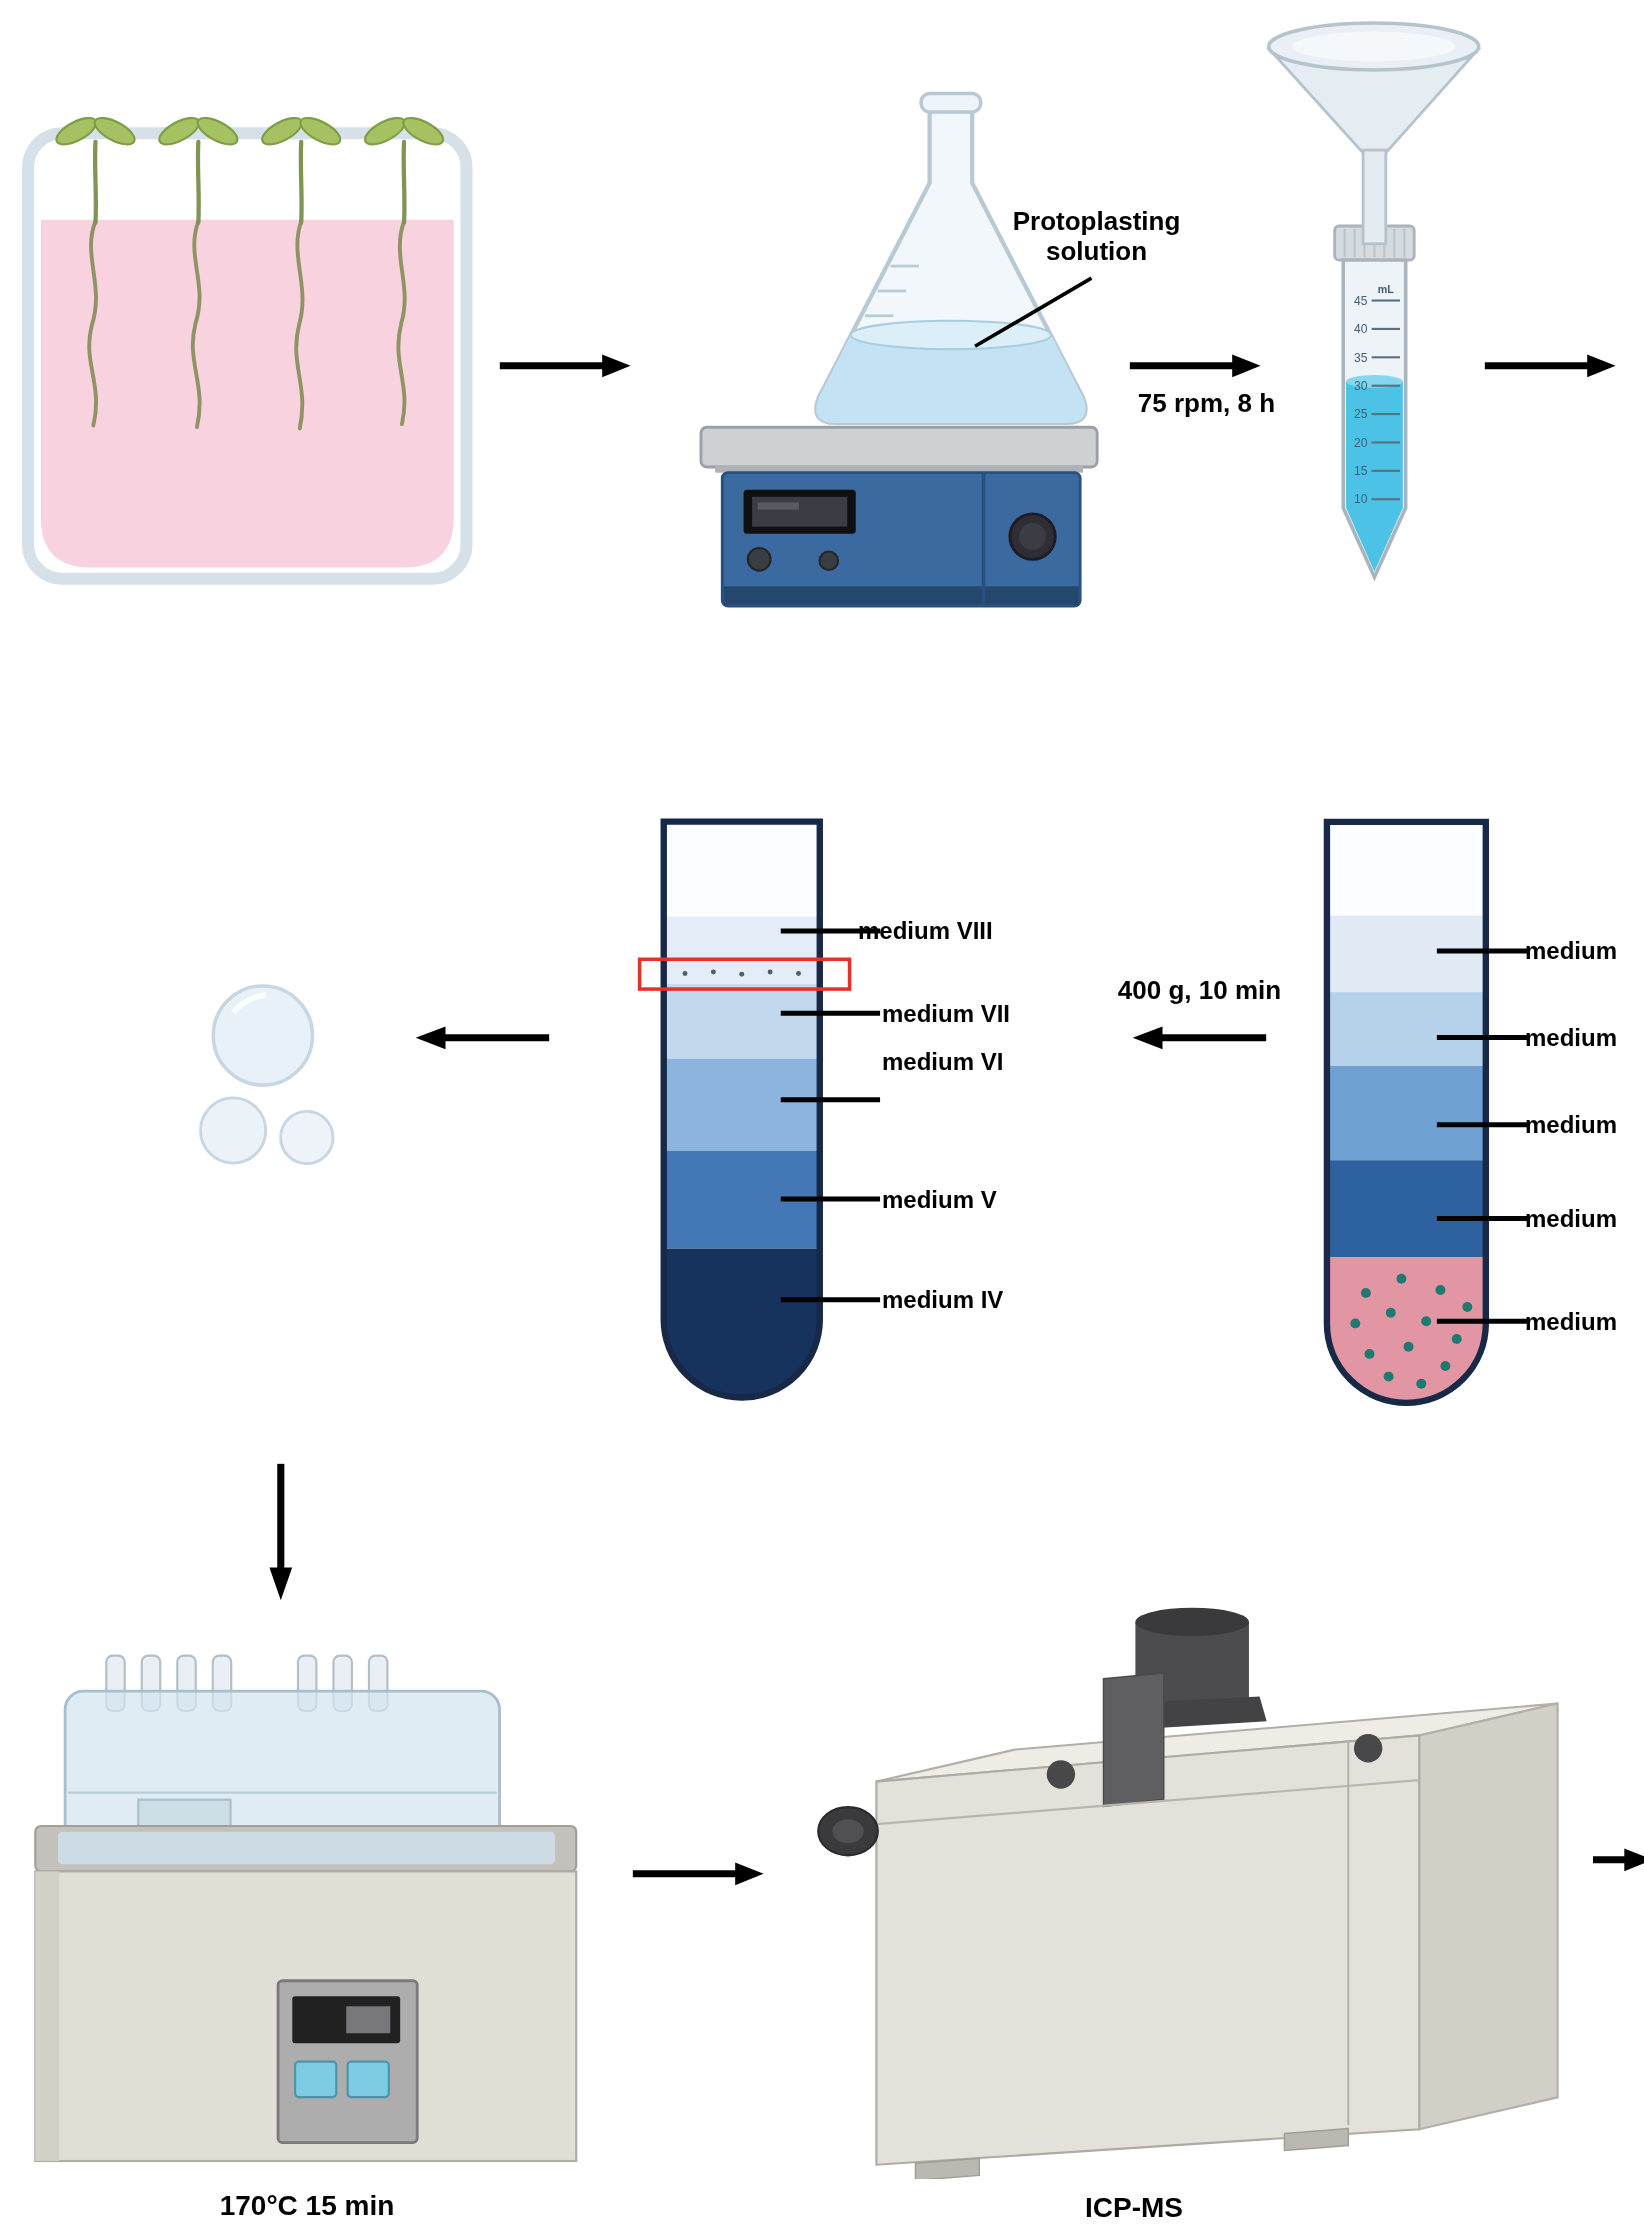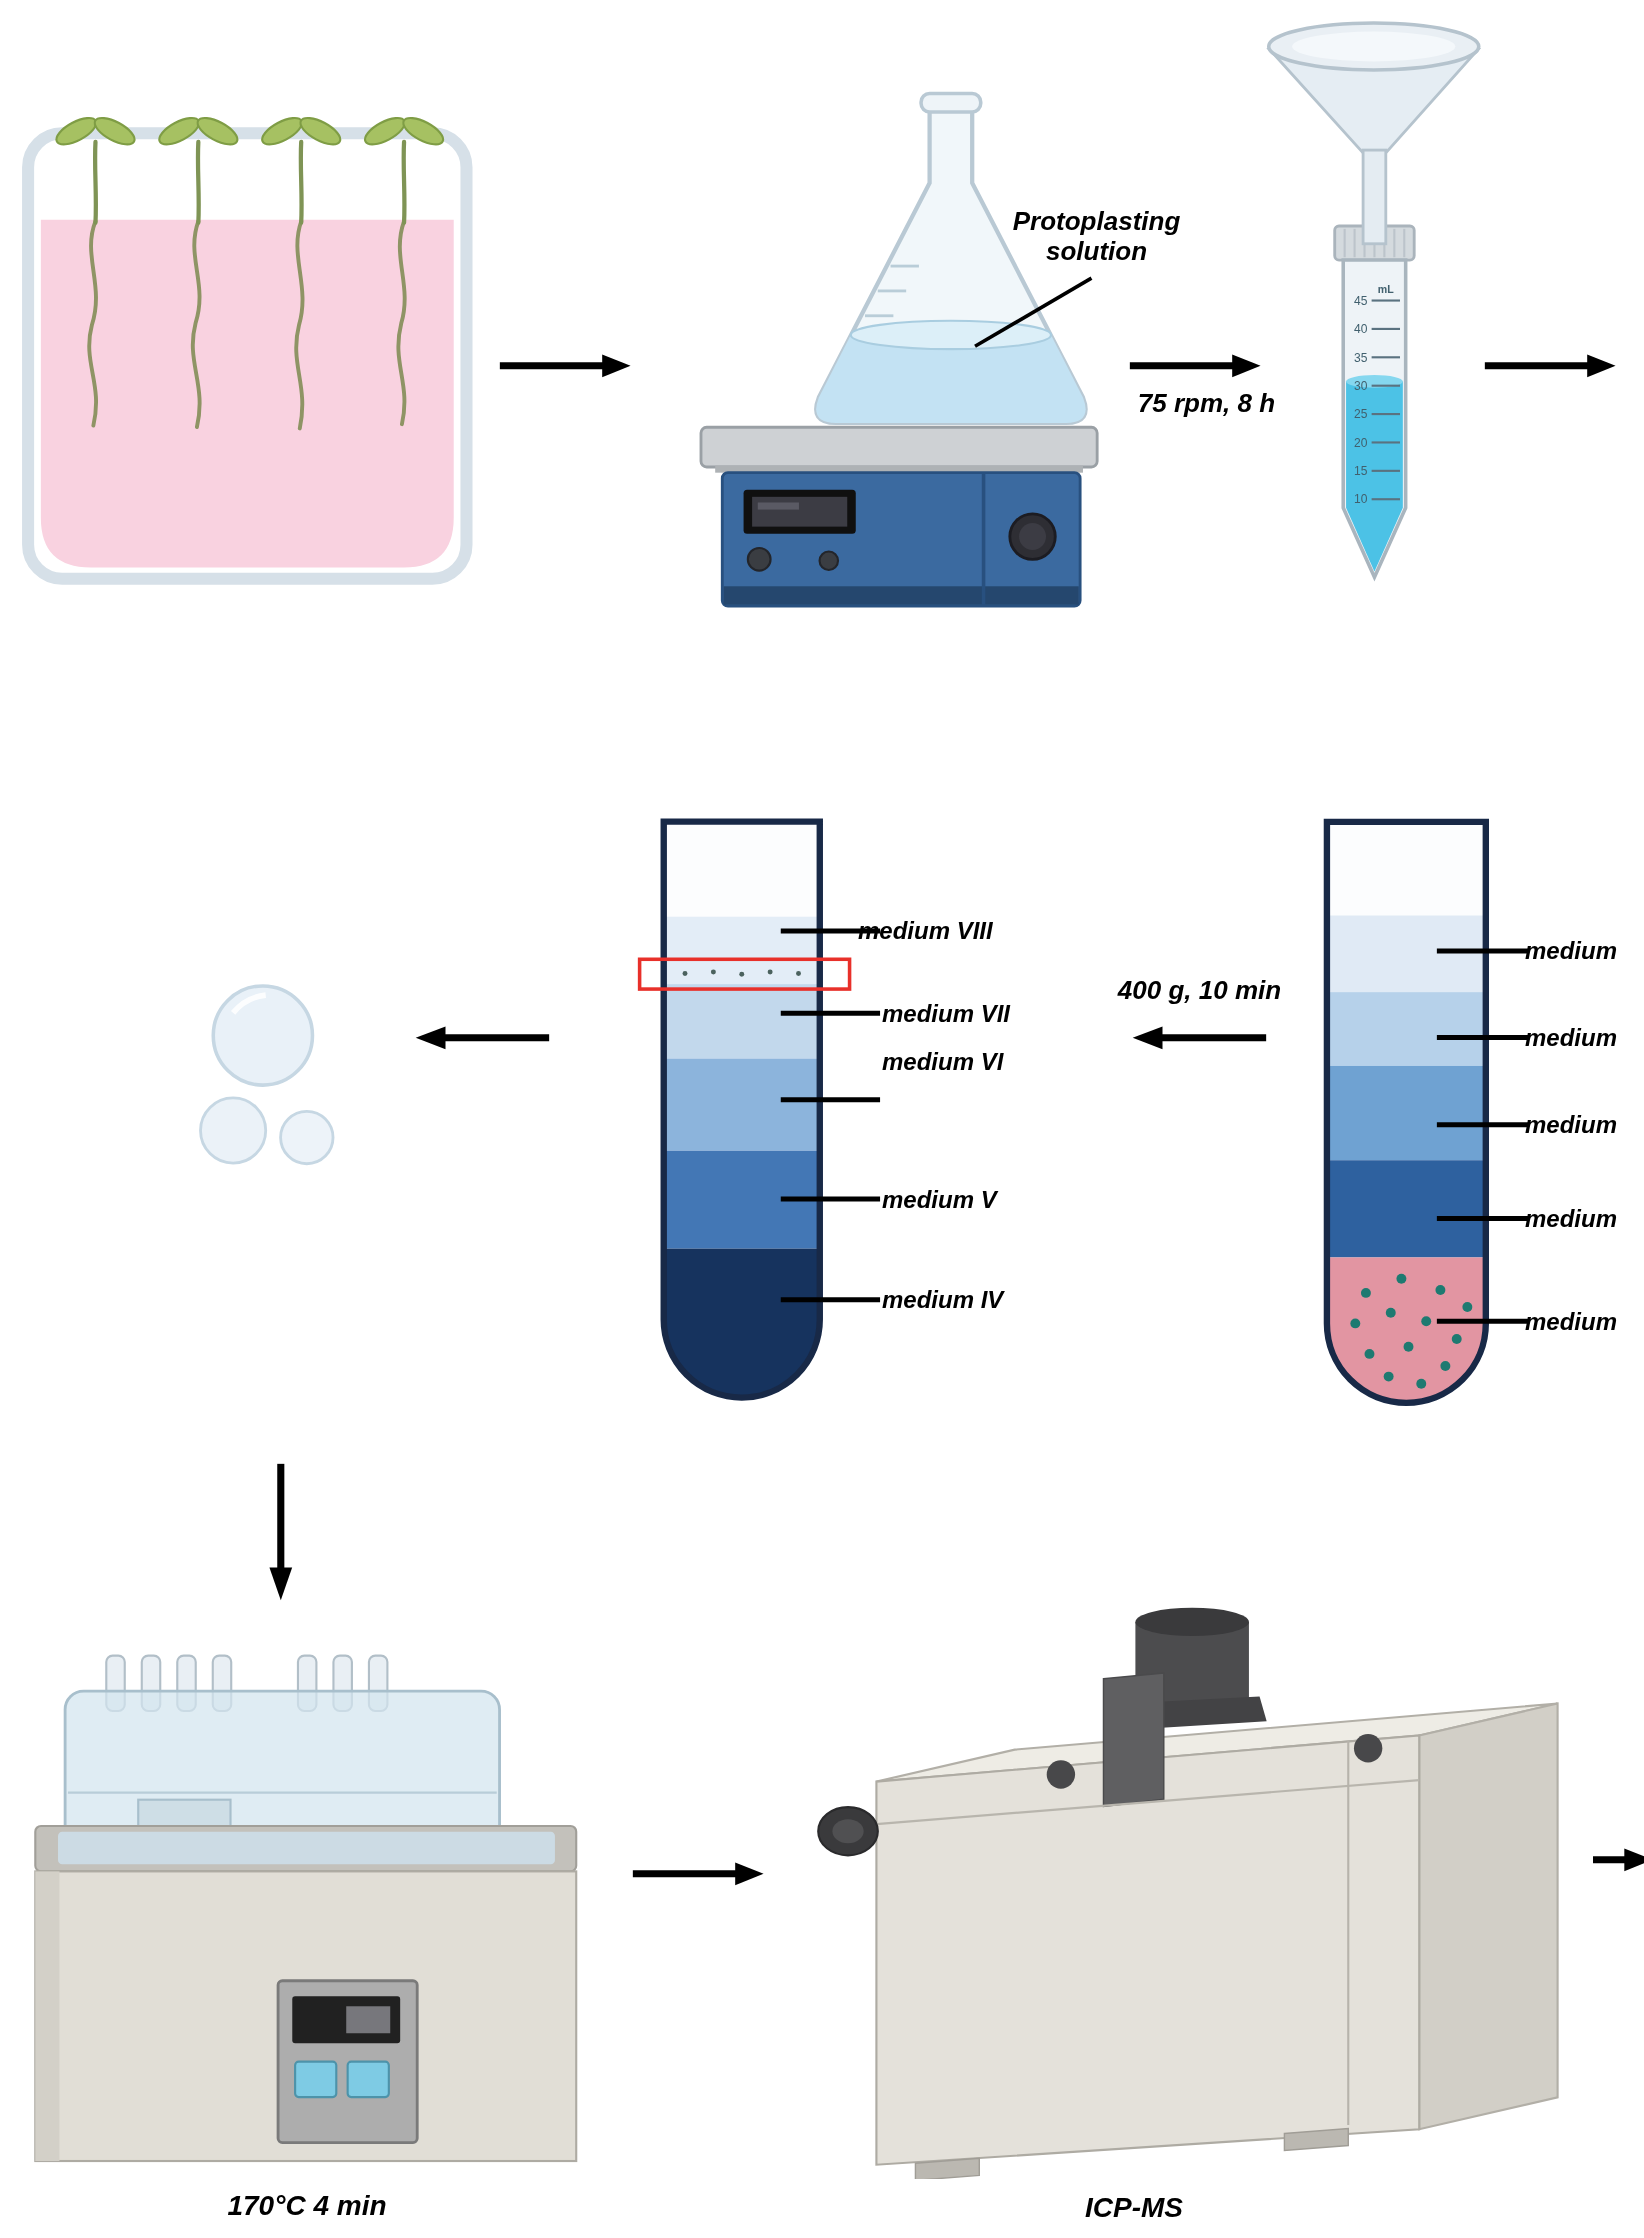--- a/index.html
+++ b/index.html
@@ -3,21 +3,21 @@
 <meta charset="utf-8">
 <style>
   * { margin:0; padding:0; box-sizing:border-box; }
   html,body { background:#ffffff; }
   #canvas {
     position:relative; width:1645px; height:2239px;
     background:#ffffff; overflow:hidden;
     font-family:"Liberation Sans", sans-serif;
   }
   .abs { position:absolute; }
-  .lbl { position:absolute; font-weight:700; color:#000; line-height:1.15;font-style:italic; }
+  .lbl { position:absolute; font-weight:700; color:#000; line-height:1.15; }
   .center { text-align:center; }
   .cond { font-size:26px; }
   .big  { font-size:28px; }
   .med  { font-size:24px; white-space:nowrap; transform:translateY(-50%); }
   .tick { font-size:17px; fill:#41606e; font-family:"Liberation Sans",sans-serif; }
   .unit { font-size:15px; font-weight:700; fill:#41606e; font-family:"Liberation Sans",sans-serif; }
 </style>
 </head>
 <body>
 
@@ -270,21 +270,21 @@
     <rect x="30" y="316" width="762" height="408" fill="#e1ded6" stroke="#aeaba3" stroke-width="3"></rect>
     <rect x="30" y="316" width="34" height="408" fill="#d3d0c8"></rect>
 
     <rect x="372" y="470" width="196" height="228" rx="6" fill="#adadad" stroke="#7a7a7a" stroke-width="4"></rect>
     <rect x="392" y="492" width="152" height="66" rx="4" fill="#212121"></rect>
     <rect x="468" y="506" width="62" height="38" fill="#77777c"></rect>
     <rect x="396" y="584" width="58" height="50" rx="5" fill="#7ecbe4" stroke="#4d93aa" stroke-width="3"></rect>
     <rect x="470" y="584" width="58" height="50" rx="5" fill="#7ecbe4" stroke="#4d93aa" stroke-width="3"></rect>
   </svg>
 
-  <div class="lbl big center" style="left:165px;top:2190px;width:284px">170°C 4 min</div>
+  <div class="lbl big center" style="left:165px;top:2190px;width:284px">170°C 15 min</div>
 
   <svg class="abs" style="left:630px;top:1861px" width="135" height="25.6" viewBox="0 0 190 36">
     <line x1="4" y1="18" x2="150" y2="18" stroke="#000" stroke-width="10"></line>
     <polygon points="148,2 188,18 148,34" fill="#000"></polygon>
   </svg>
 
   <svg class="abs" style="left:809px;top:1597px" width="816" height="582" viewBox="0 0 1150 820">
 
     <polygon points="460,35 620,35 620,150 460,162" fill="#4c4c4e"></polygon>
     <ellipse cx="540" cy="35" rx="80" ry="20" fill="#3a3a3c"></ellipse>

